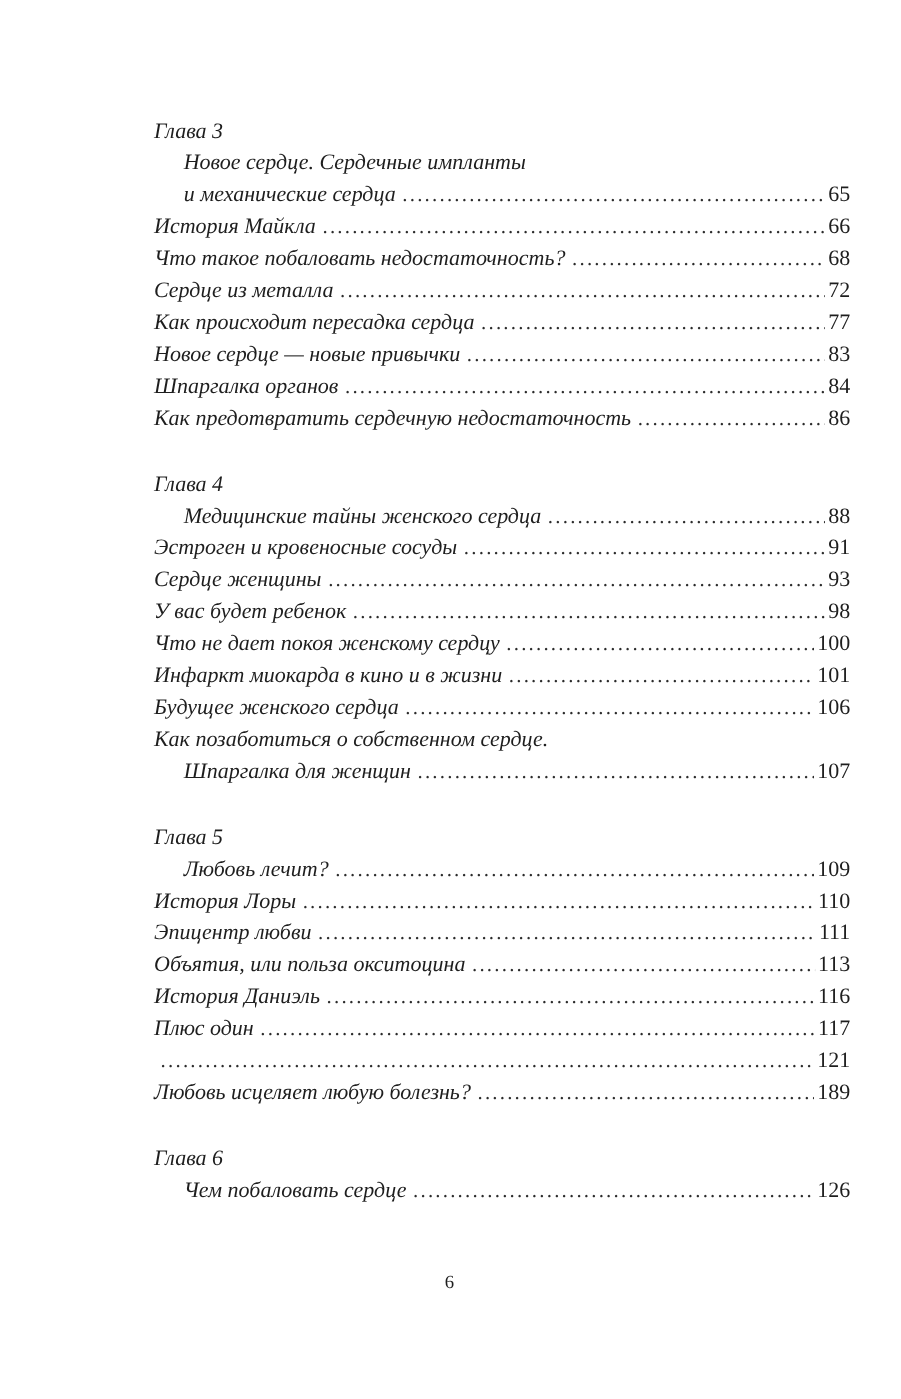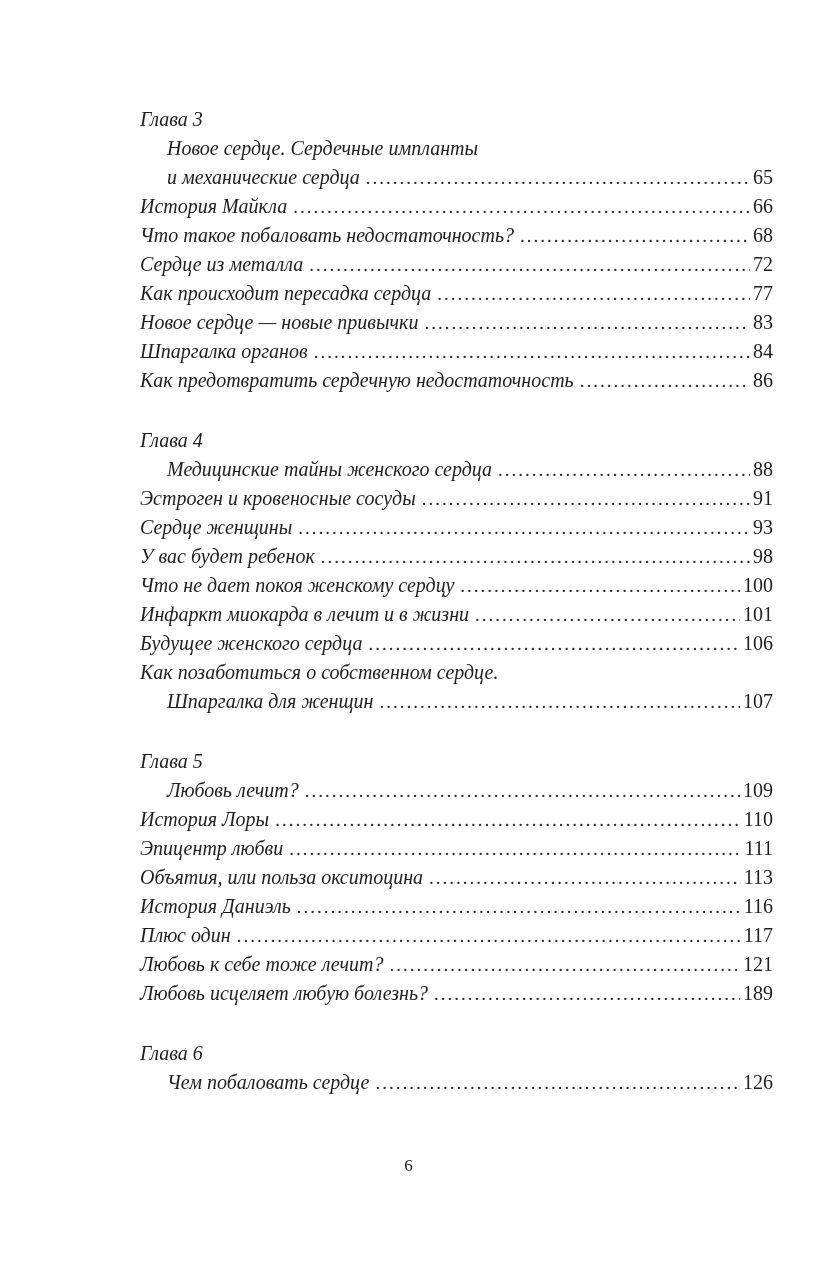--- a/index.html
+++ b/index.html
@@ -132,21 +132,21 @@
           <span class="toc-text">У вас будет ребенок</span>
           <span class="leader"></span>
           <span class="pg">98</span>
         </div>
         <div class="toc-line">
           <span class="toc-text">Что не дает покоя женскому сердцу</span>
           <span class="leader"></span>
           <span class="pg">100</span>
         </div>
         <div class="toc-line">
-          <span class="toc-text">Инфаркт миокарда в лечит и в жизни</span>
+          <span class="toc-text">Инфаркт миокарда в кино и в жизни</span>
           <span class="leader"></span>
           <span class="pg">101</span>
         </div>
         <div class="toc-line">
           <span class="toc-text">Будущее женского сердца</span>
           <span class="leader"></span>
           <span class="pg">106</span>
         </div>
         <div class="toc-line">
           <span class="toc-text">Как позаботиться о собственном сердце.</span>
@@ -183,21 +183,20 @@
           <span class="toc-text">История Даниэль</span>
           <span class="leader"></span>
           <span class="pg">116</span>
         </div>
         <div class="toc-line">
           <span class="toc-text">Плюс один</span>
           <span class="leader"></span>
           <span class="pg">117</span>
         </div>
         <div class="toc-line">
-          <span class="toc-text">Любовь к себе тоже лечит?</span>
           <span class="leader"></span>
           <span class="pg">121</span>
         </div>
         <div class="toc-line">
           <span class="toc-text">Любовь исцеляет любую болезнь?</span>
           <span class="leader"></span>
           <span class="pg">189</span>
         </div>
       </section>
       <section class="toc-section">

